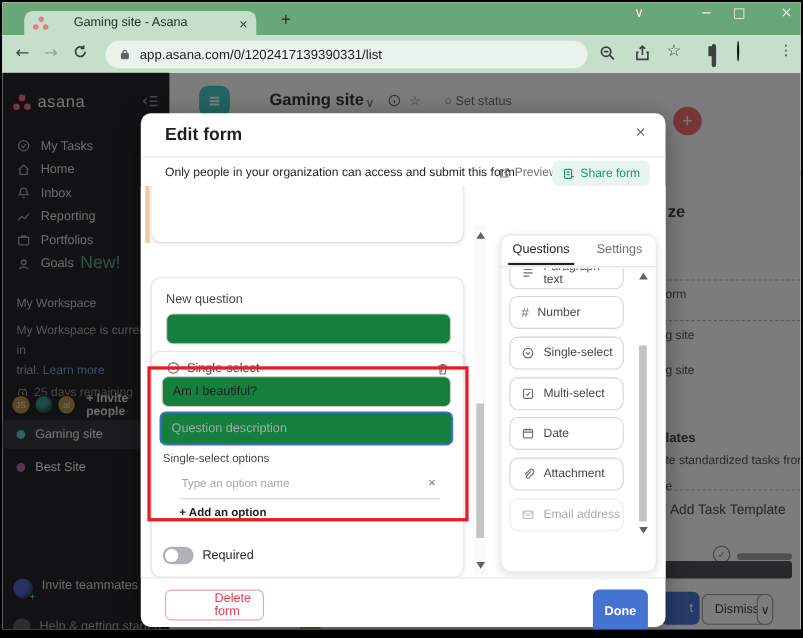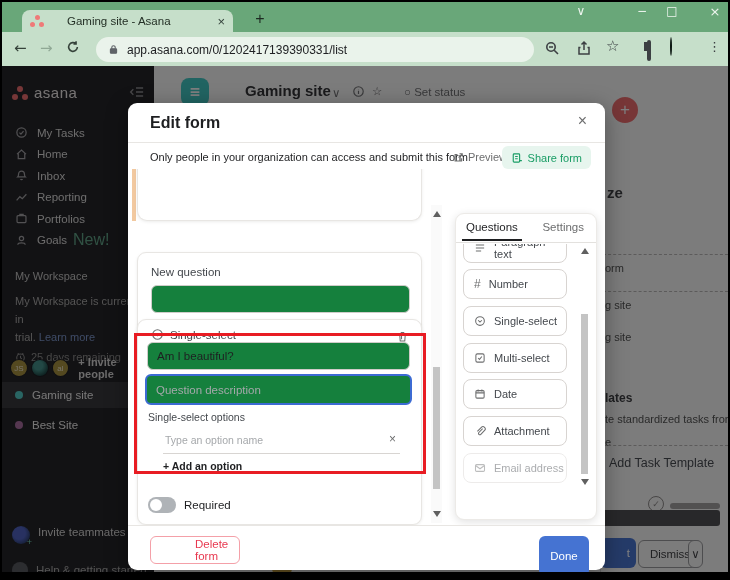--- a/index.html
+++ b/index.html
@@ -139,21 +139,21 @@
   .ptab.active::after { content:""; position:absolute; left:-4px; right:-4px; bottom:-8px; height:2px; background:#1e1f21; }
   .ft-list { position:absolute; left:0; top:30px; right:0; bottom:1px; overflow:hidden; }
   .ft { position:absolute; left:7px; width:104px; height:30px; border:1px solid #d8d4d1; border-radius:8px; display:flex; align-items:center; padding-left:10px; font-size:11px; color:#44484d; background:#fff; cursor:pointer; }
   .ft svg, .ft .hash { margin-right:8px; color:#6d6e6f; flex:none; }
   .hash { font-size:12px; }
   .ft-disabled { opacity:.45; }
 
   
   .m-footer { position:absolute; left:0; bottom:0; right:0; height:45px; border-top:1px solid #e8e6e3; }
   .delete-btn { position:absolute; left:22px; top:10px; width:90px; height:28px; border:1px solid #f4a0a8; border-radius:6px; color:#e8384f; font-size:11.5px; background:#fff; display:flex; align-items:center; justify-content:center; cursor:pointer;padding-left:44px; }
-  .done-btn { position:absolute; right:16px; top:10px; width:50px; height:40px; background:#4573d2; border-radius:6px; color:#fff; font-size:11.5px; display:flex; align-items:center; justify-content:center; cursor:pointer; }
+  .done-btn { position:absolute; right:16px; top:10px; width:50px; height:40px; background:#4573d2; border-radius:6px; color:#fff; font-size:11.5px; display:flex; align-items:center; justify-content:center; cursor:pointer;font-weight:bold; }
 </style>
 </head>
 <body>
 
 <div class="screen">
 <div class="window">
 
   <div class="tabstrip">
     <div class="tab">
       <span class="favicon">

